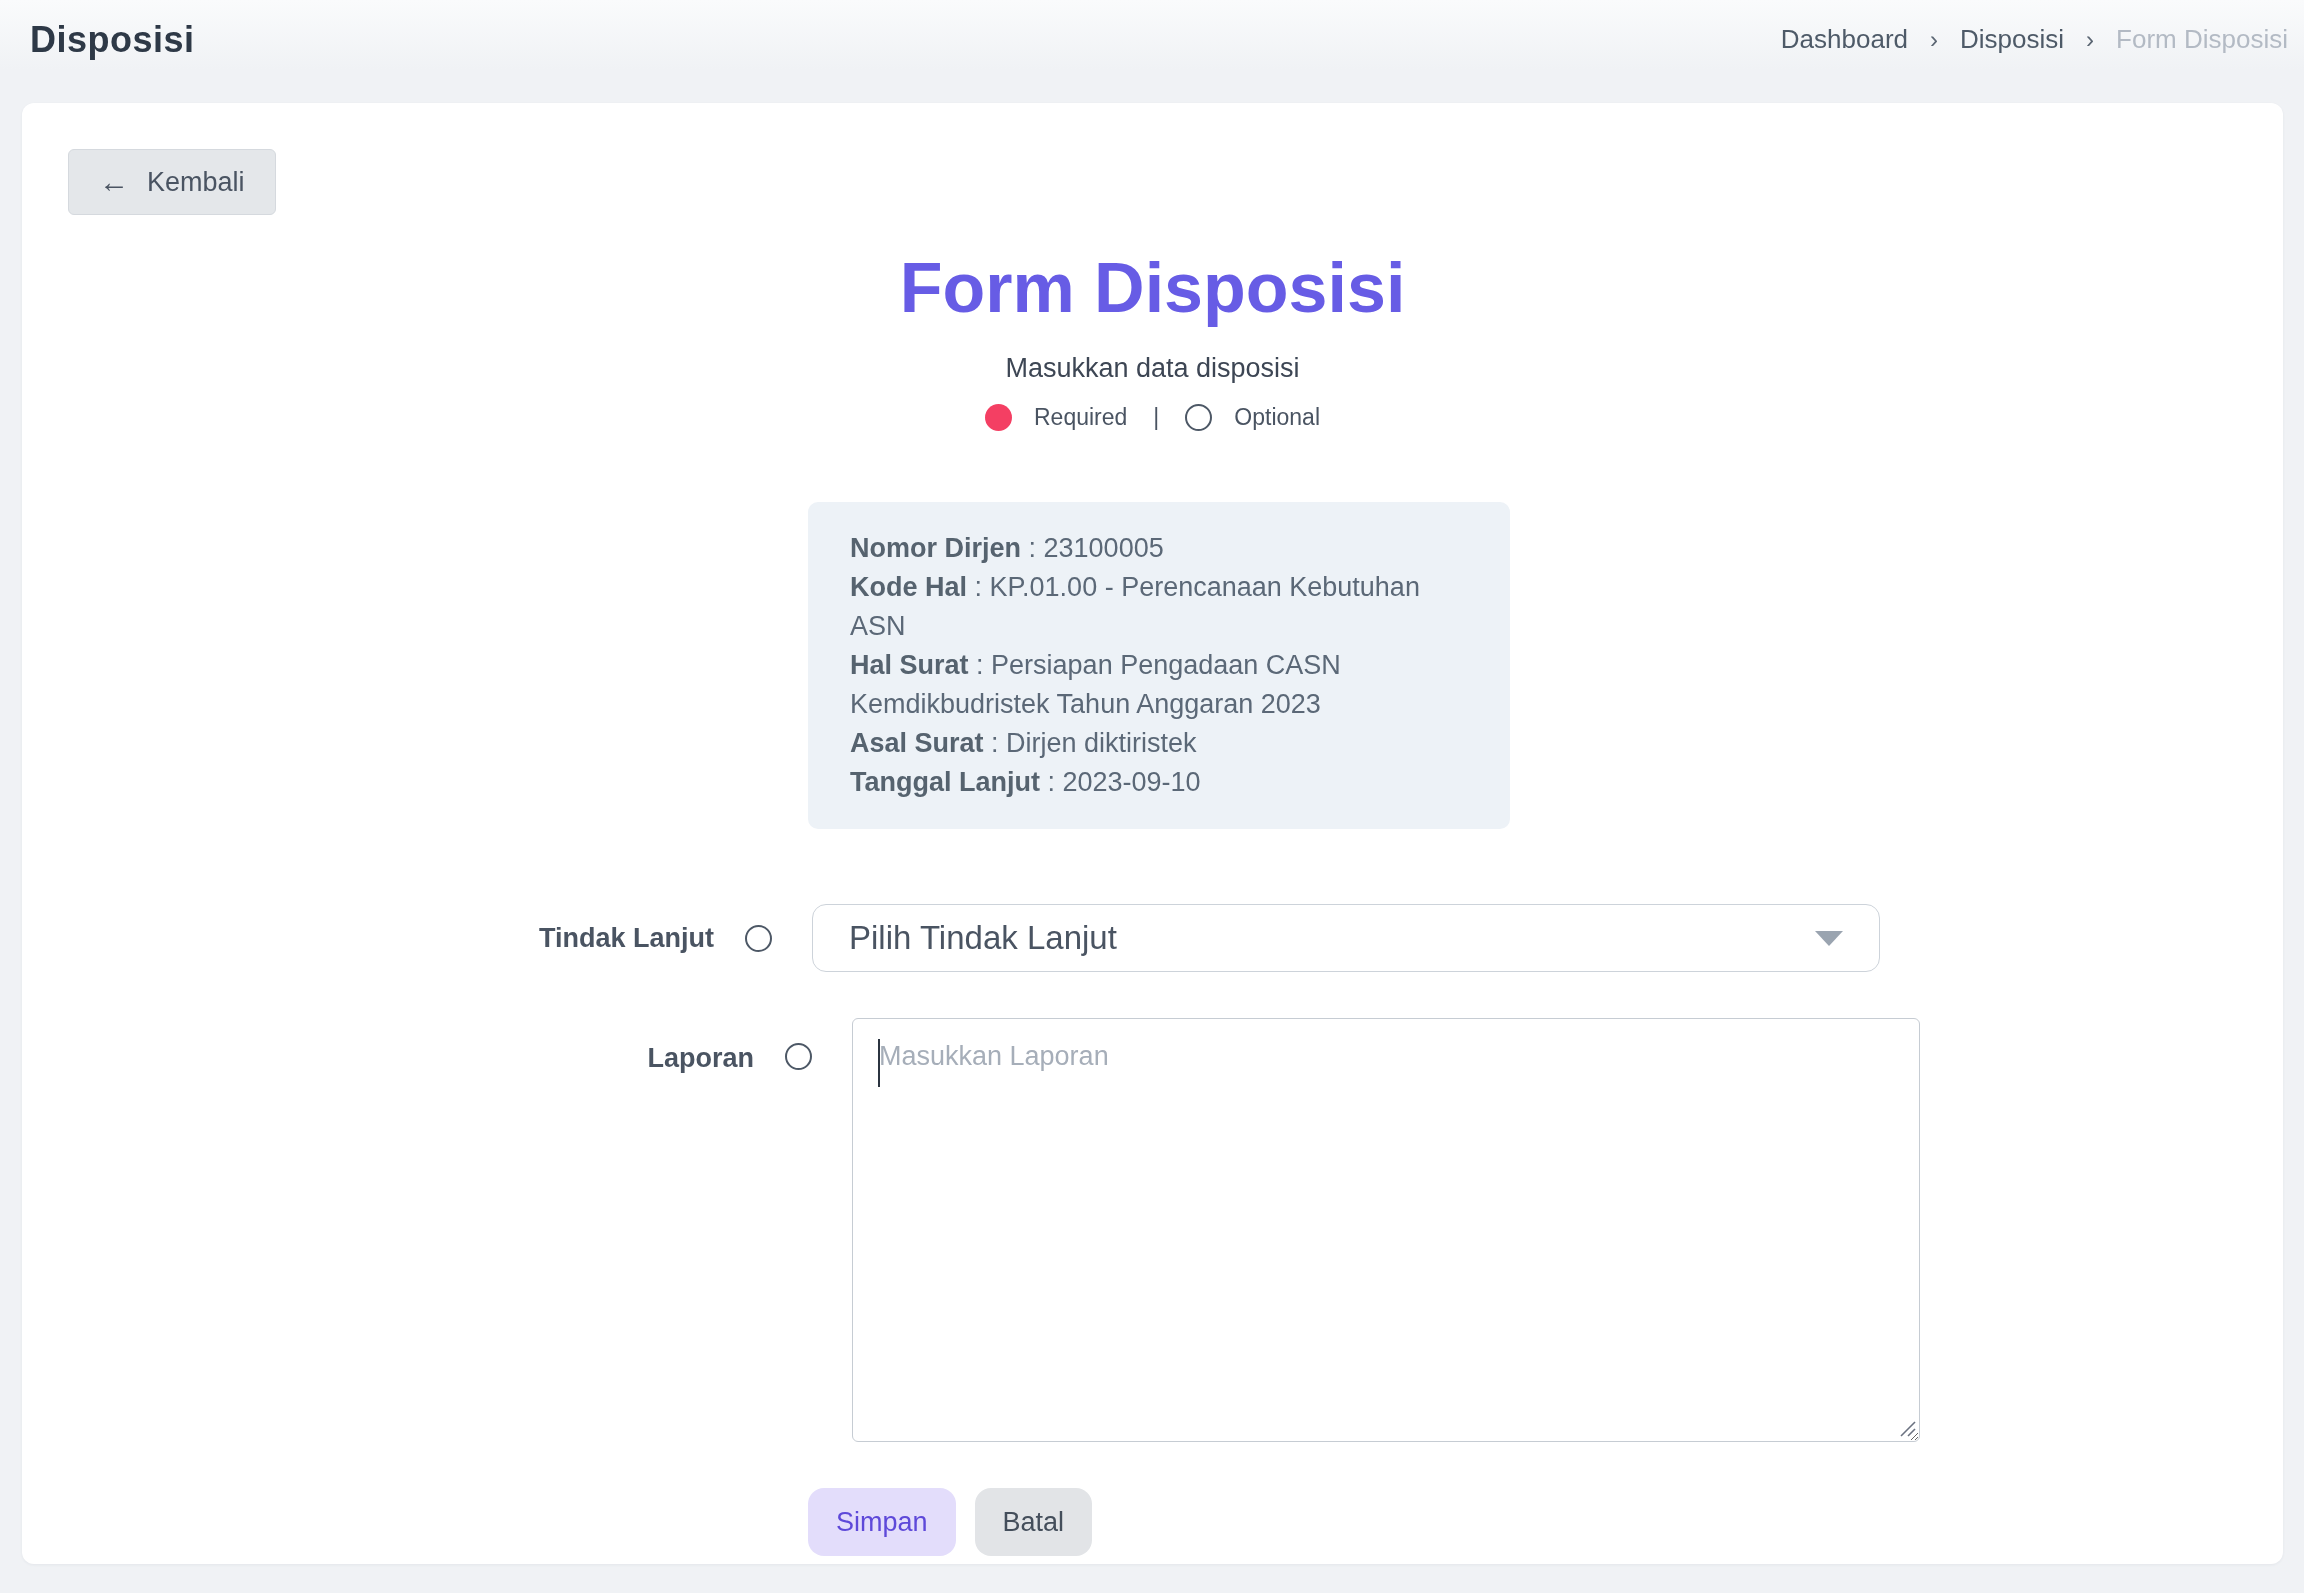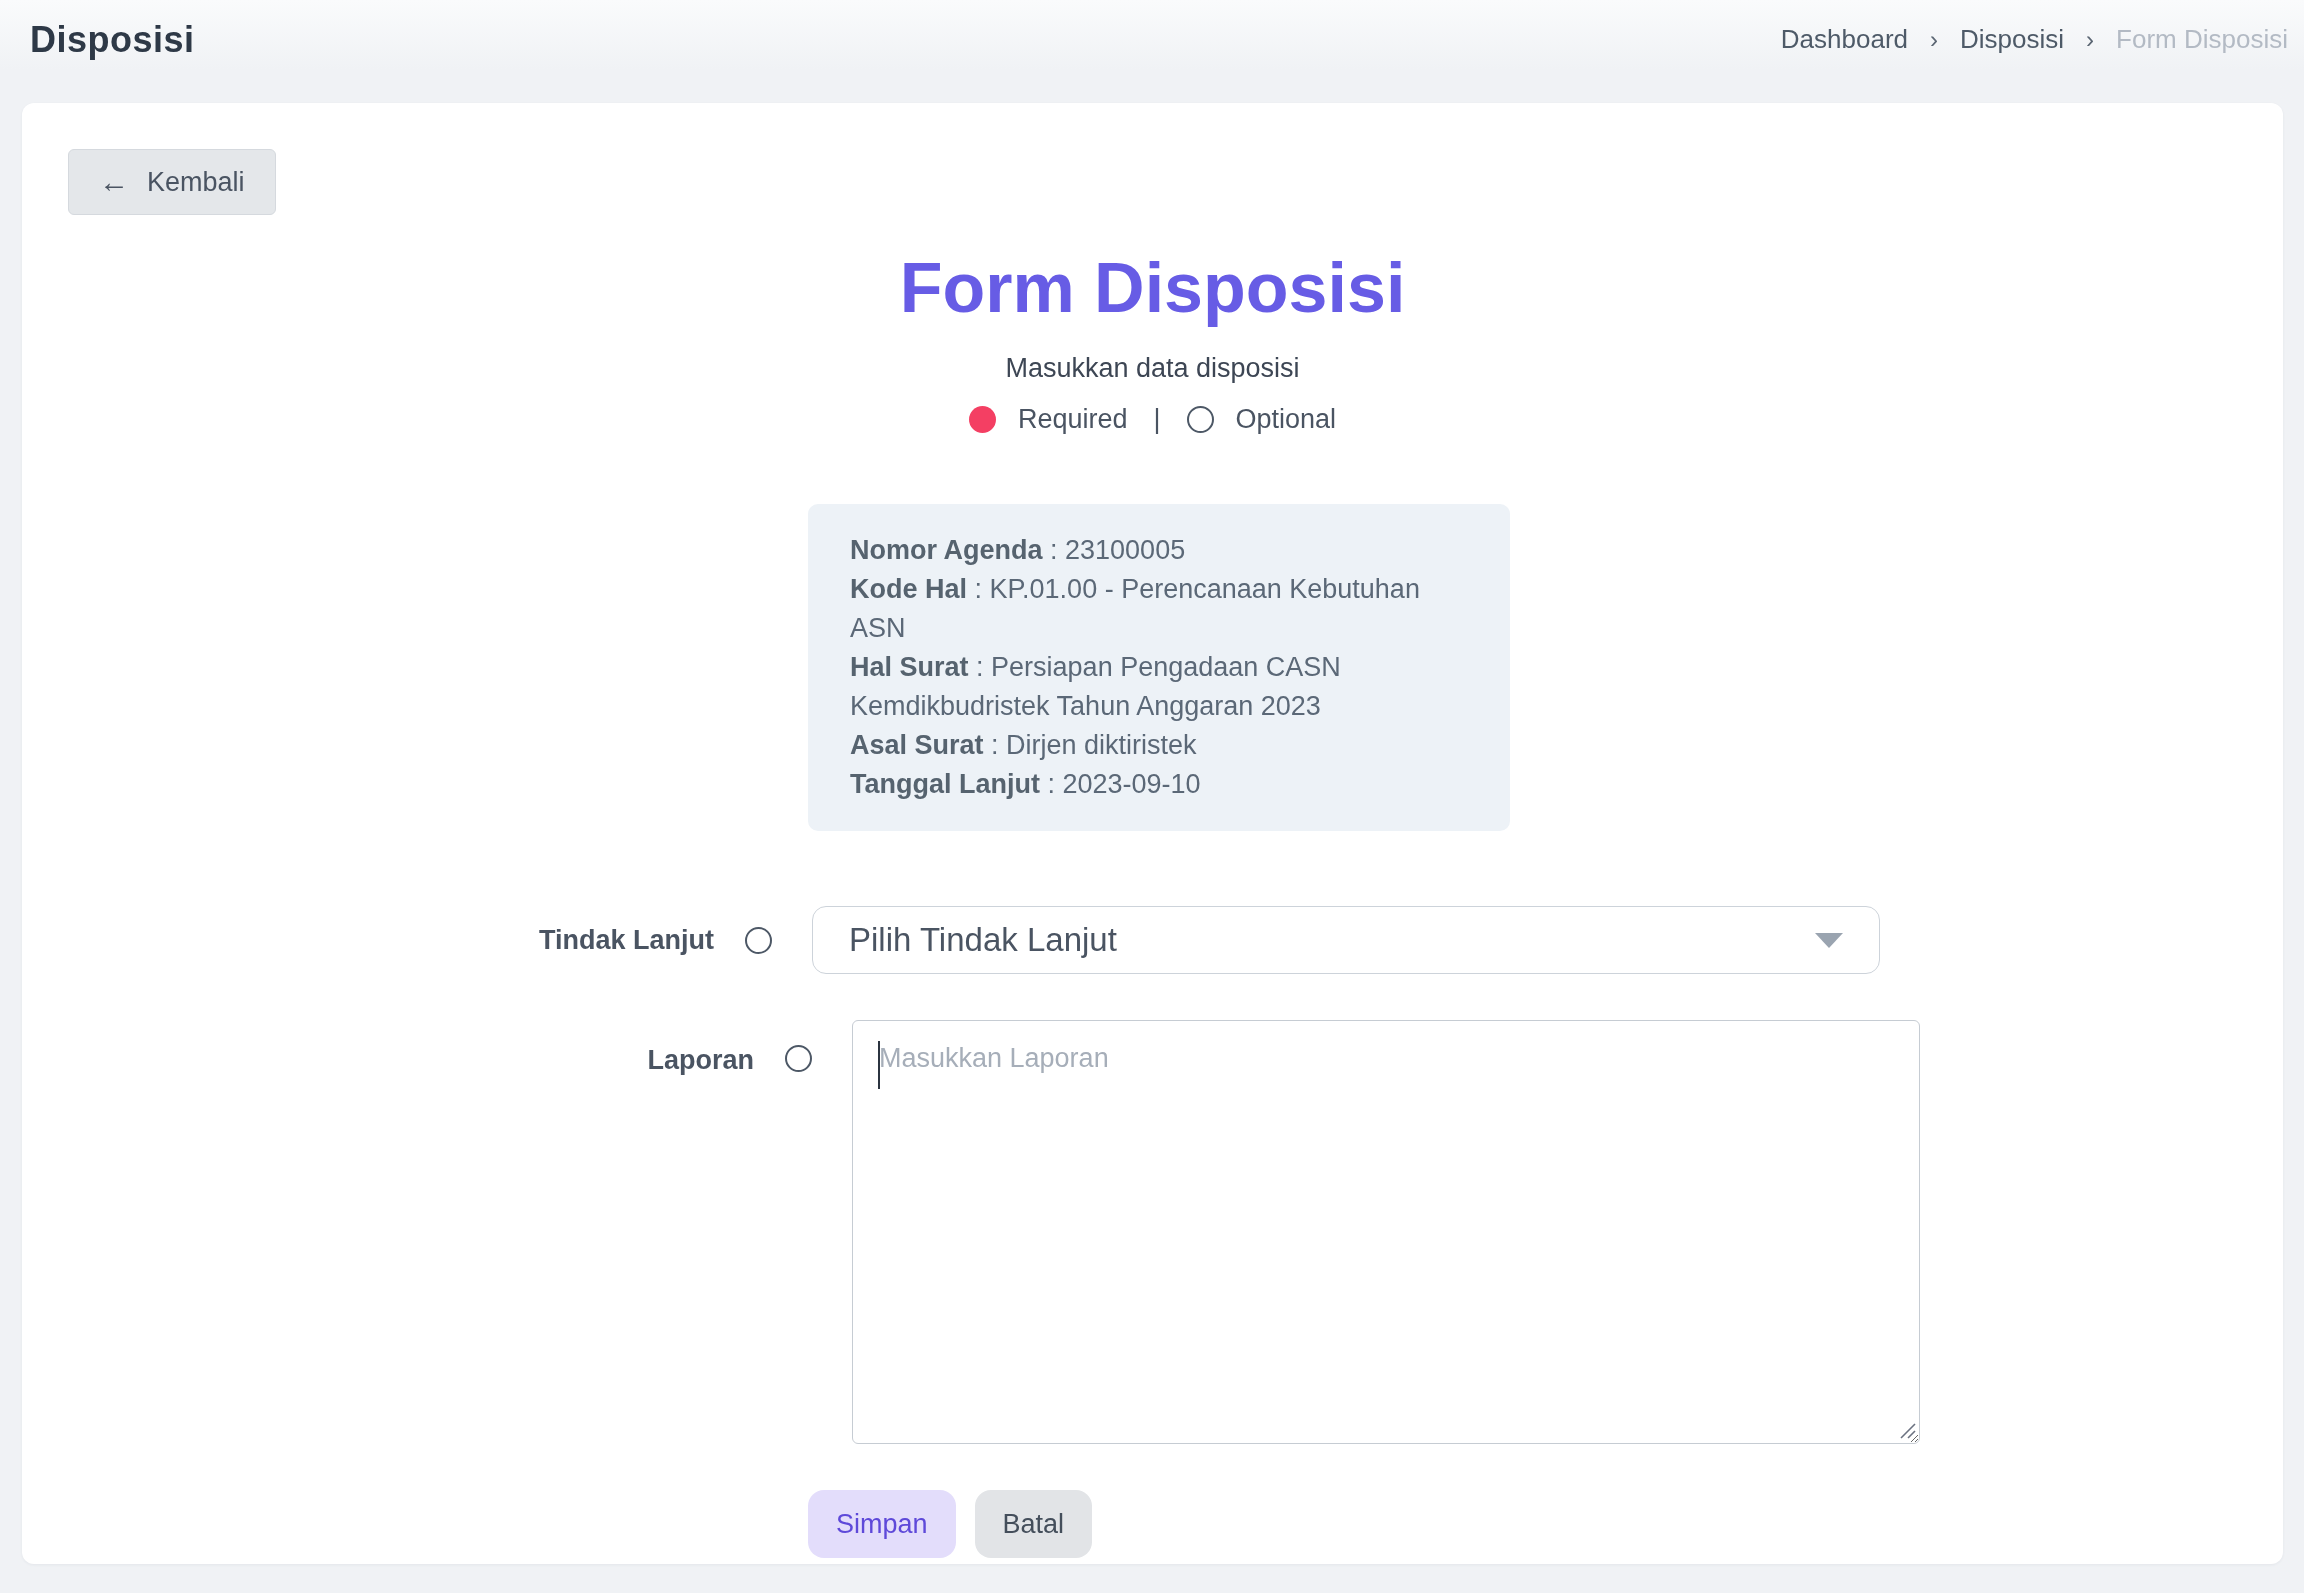--- a/index.html
+++ b/index.html
@@ -73,21 +73,21 @@
   }
   .form-subtitle {
     margin-top: 30px;
     font-size: 27px;
     color: #3d4654;
   }
   .legend {
     margin-top: 20px;
     display: inline-flex;
     align-items: center;
-    font-size: 27px;
+    font-size: 23px;
     color: #4a5462;
   }
   .dot-required {
     width: 27px; height: 27px;
     background: #f43f63;
     border-radius: 50%;
     margin-right: 22px;
   }
   .circle-ind {
     width: 27px; height: 27px;
@@ -219,21 +219,21 @@
       <span class="dot-required"></span>
       <span>Required</span>
       <span class="legend-div">|</span>
       <span class="circle-ind"></span>
       <span>Optional</span>
     </div>
   </div>
 
   <div class="info-box">
     <div class="info-line">
-      <span class="info-label">Nomor Agenda</span><span class="info-sep"> : </span><span class="info-value">23100005</span>
+      <span class="info-label">Nomor Dirjen</span><span class="info-sep"> : </span><span class="info-value">23100005</span>
     </div>
     <div class="info-line">
       <span class="info-label">Kode Hal</span><span class="info-sep"> : </span><span class="info-value">KP.01.00 - Perencanaan Kebutuhan ASN</span>
     </div>
     <div class="info-line">
       <span class="info-label">Hal Surat</span><span class="info-sep"> : </span><span class="info-value">Persiapan Pengadaan CASN Kemdikbudristek Tahun Anggaran 2023</span>
     </div>
     <div class="info-line">
       <span class="info-label">Asal Surat</span><span class="info-sep"> : </span><span class="info-value">Dirjen diktiristek</span>
     </div>

